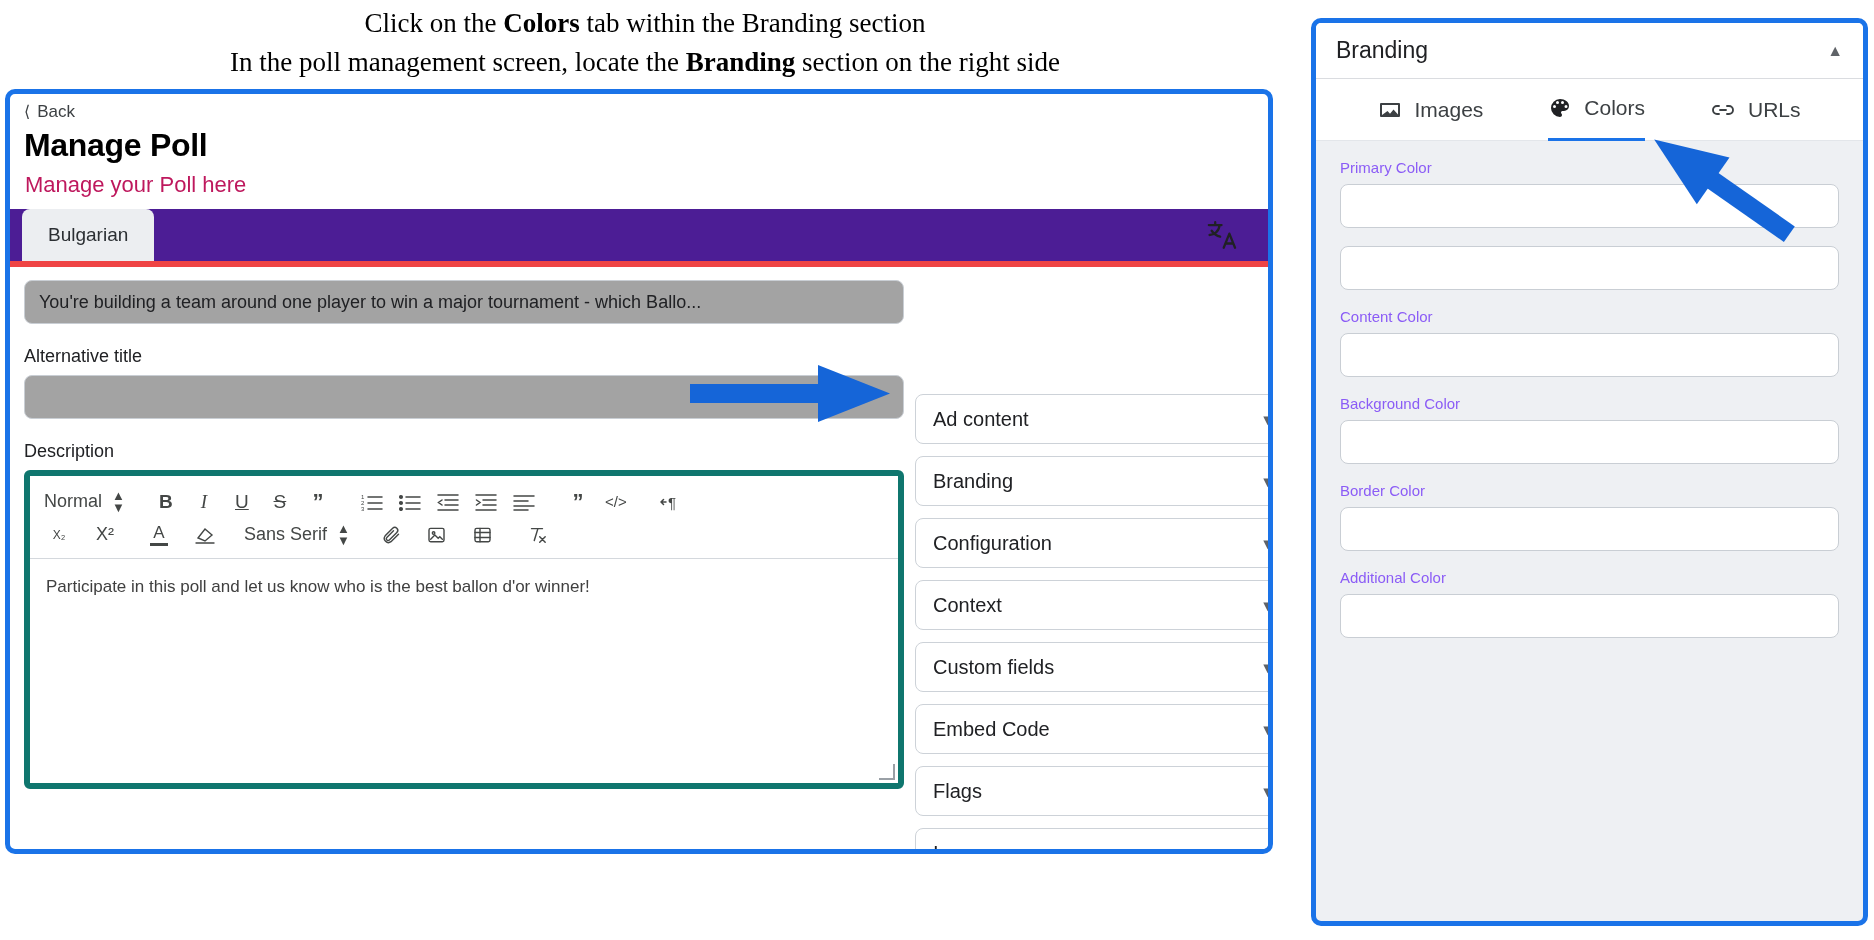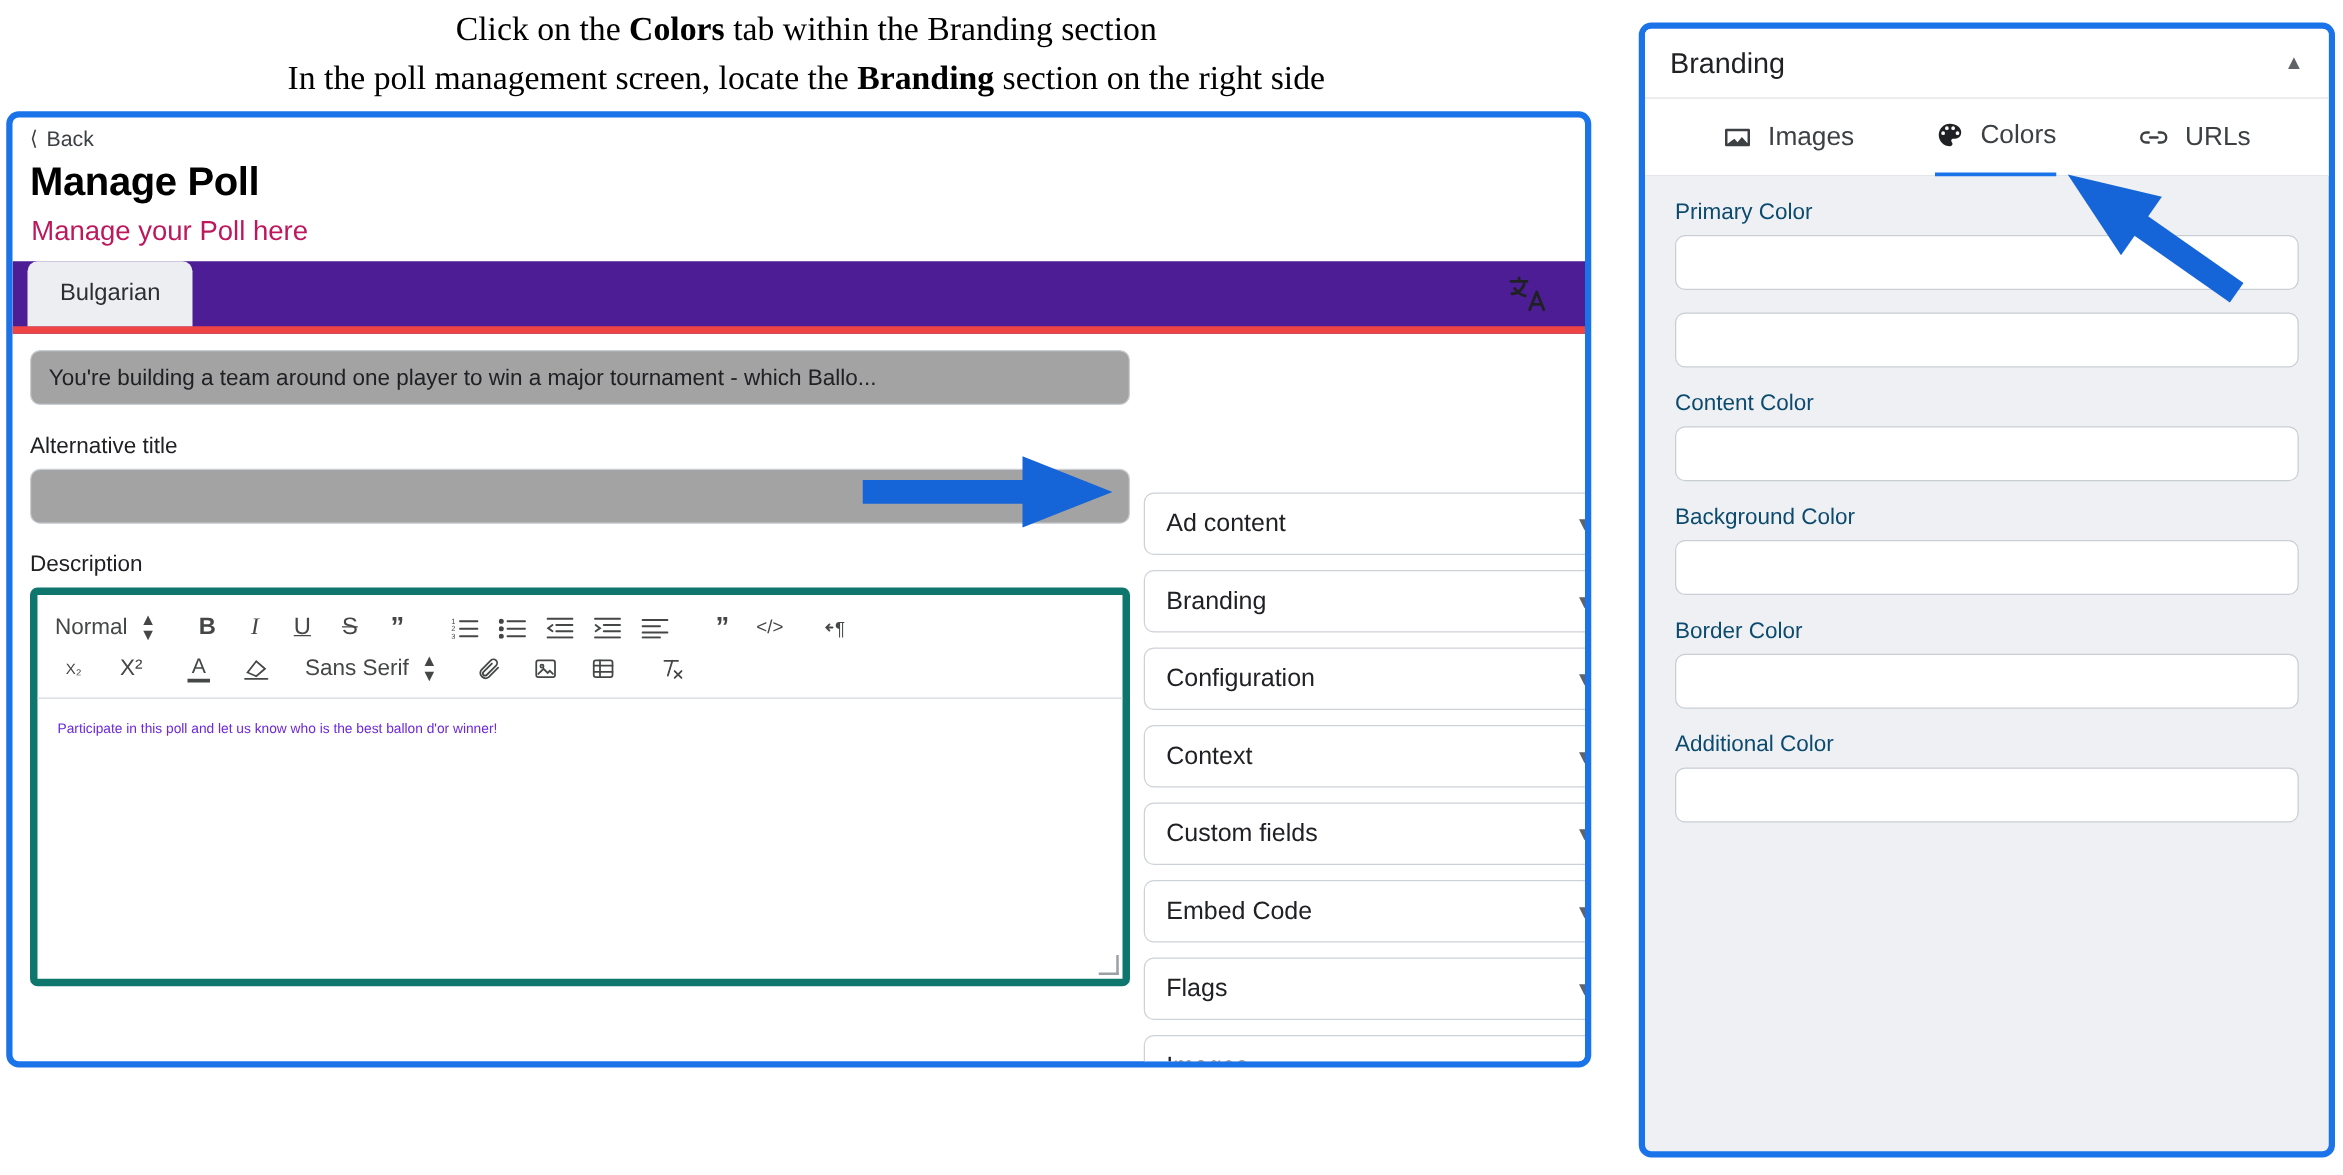--- a/index.html
+++ b/index.html
@@ -172,22 +172,22 @@
     font-size: 18px;
     color: #444746;
     padding: 0 6px 0 4px;
   }
   .tb-sel .arrows { font-size: 13px; line-height: 0.85; display: flex; flex-direction: column; }
   .tb-gap { width: 16px; }
   .tb-gap-sm { width: 8px; }
   #editor-body {
     min-height: 188px;
     padding: 18px 16px;
-    font-size: 11px;
-    color: #6d28d9;
+    font-size: 17px;
+    color: #404040;
     position: relative;
   }
   #resize-handle {
     position: absolute;
     right: 3px;
     bottom: 3px;
     width: 14px;
     height: 14px;
     border-right: 2px solid #9aa0a6;
     border-bottom: 2px solid #9aa0a6;
@@ -272,22 +272,22 @@
     box-sizing: border-box;
   }
   .tab.active {
     border-bottom: 3px solid #1a73e8;
   }
   .tab .ic { display: flex; align-items: center; }
   #colors-list {
     padding: 18px 24px 10px 24px;
   }
   .color-label {
-    font-size: 18px;
-    color: #0c4a6e;
+    font-size: 15px;
+    color: #8b5cf6;
     margin-bottom: 8px;
   }
   .color-input {
     width: 100%;
     height: 44px;
     box-sizing: border-box;
     background: #fff;
     border: 1px solid #c9ced4;
     border-radius: 8px;
     margin-bottom: 18px;

